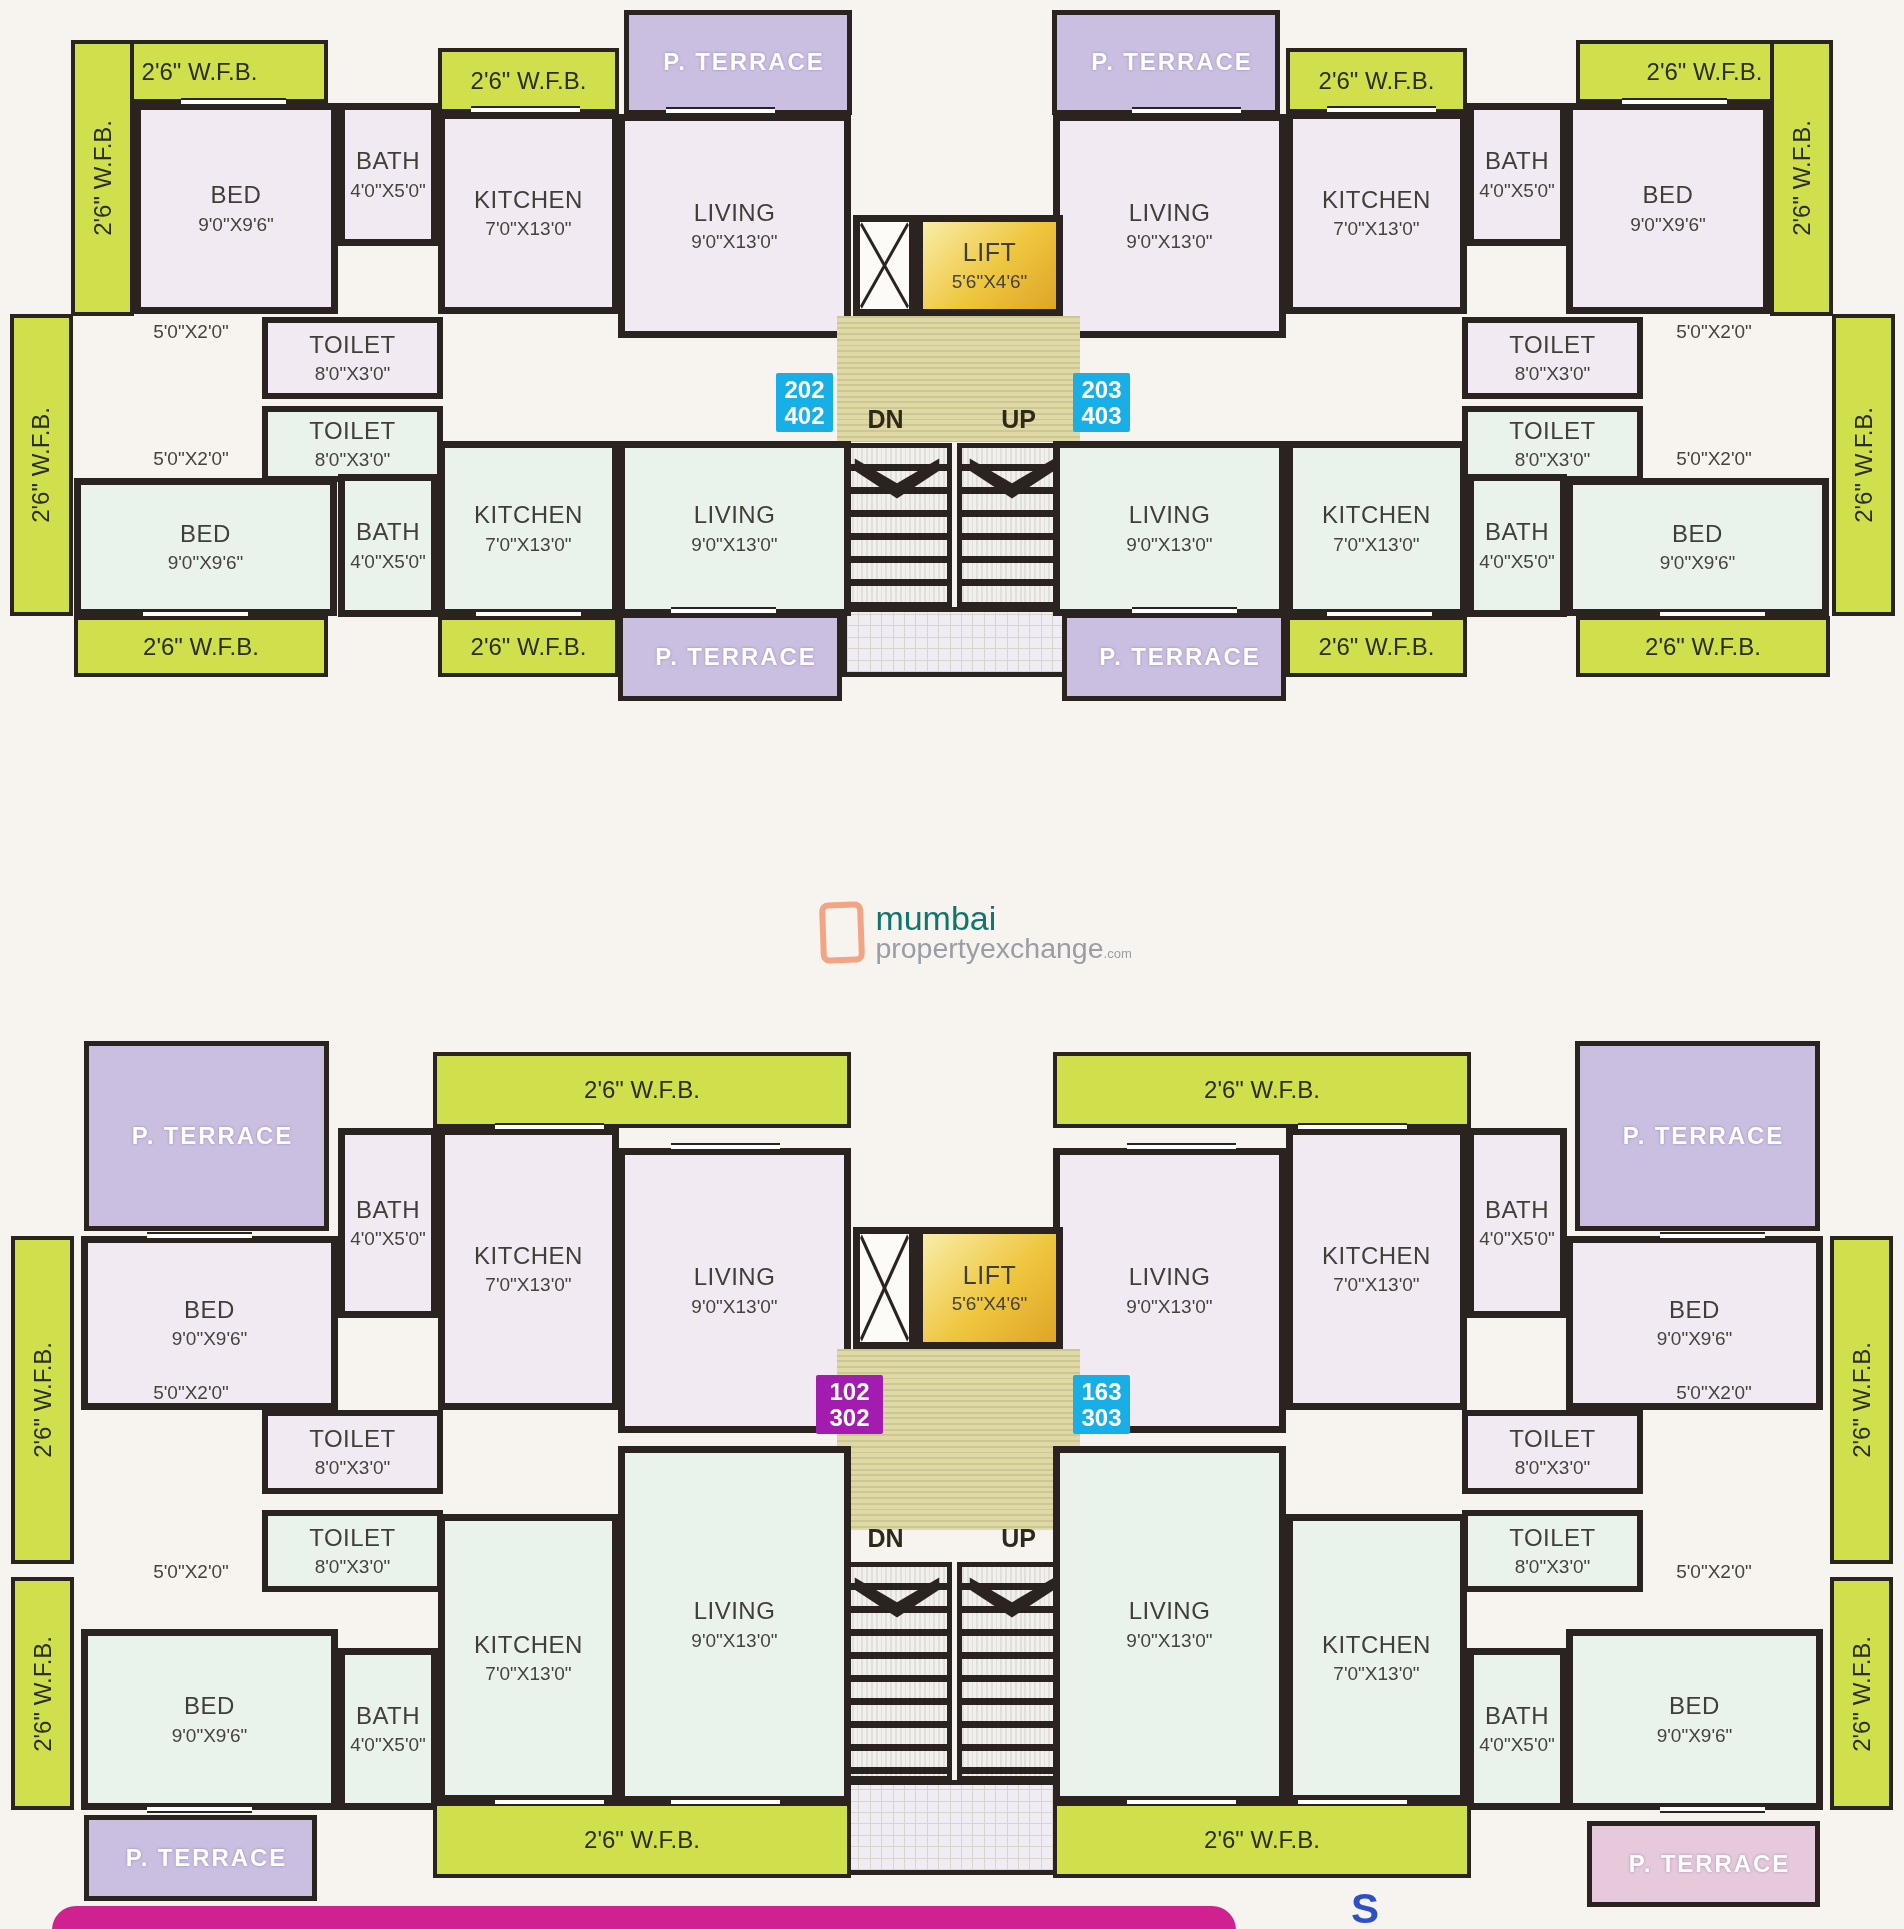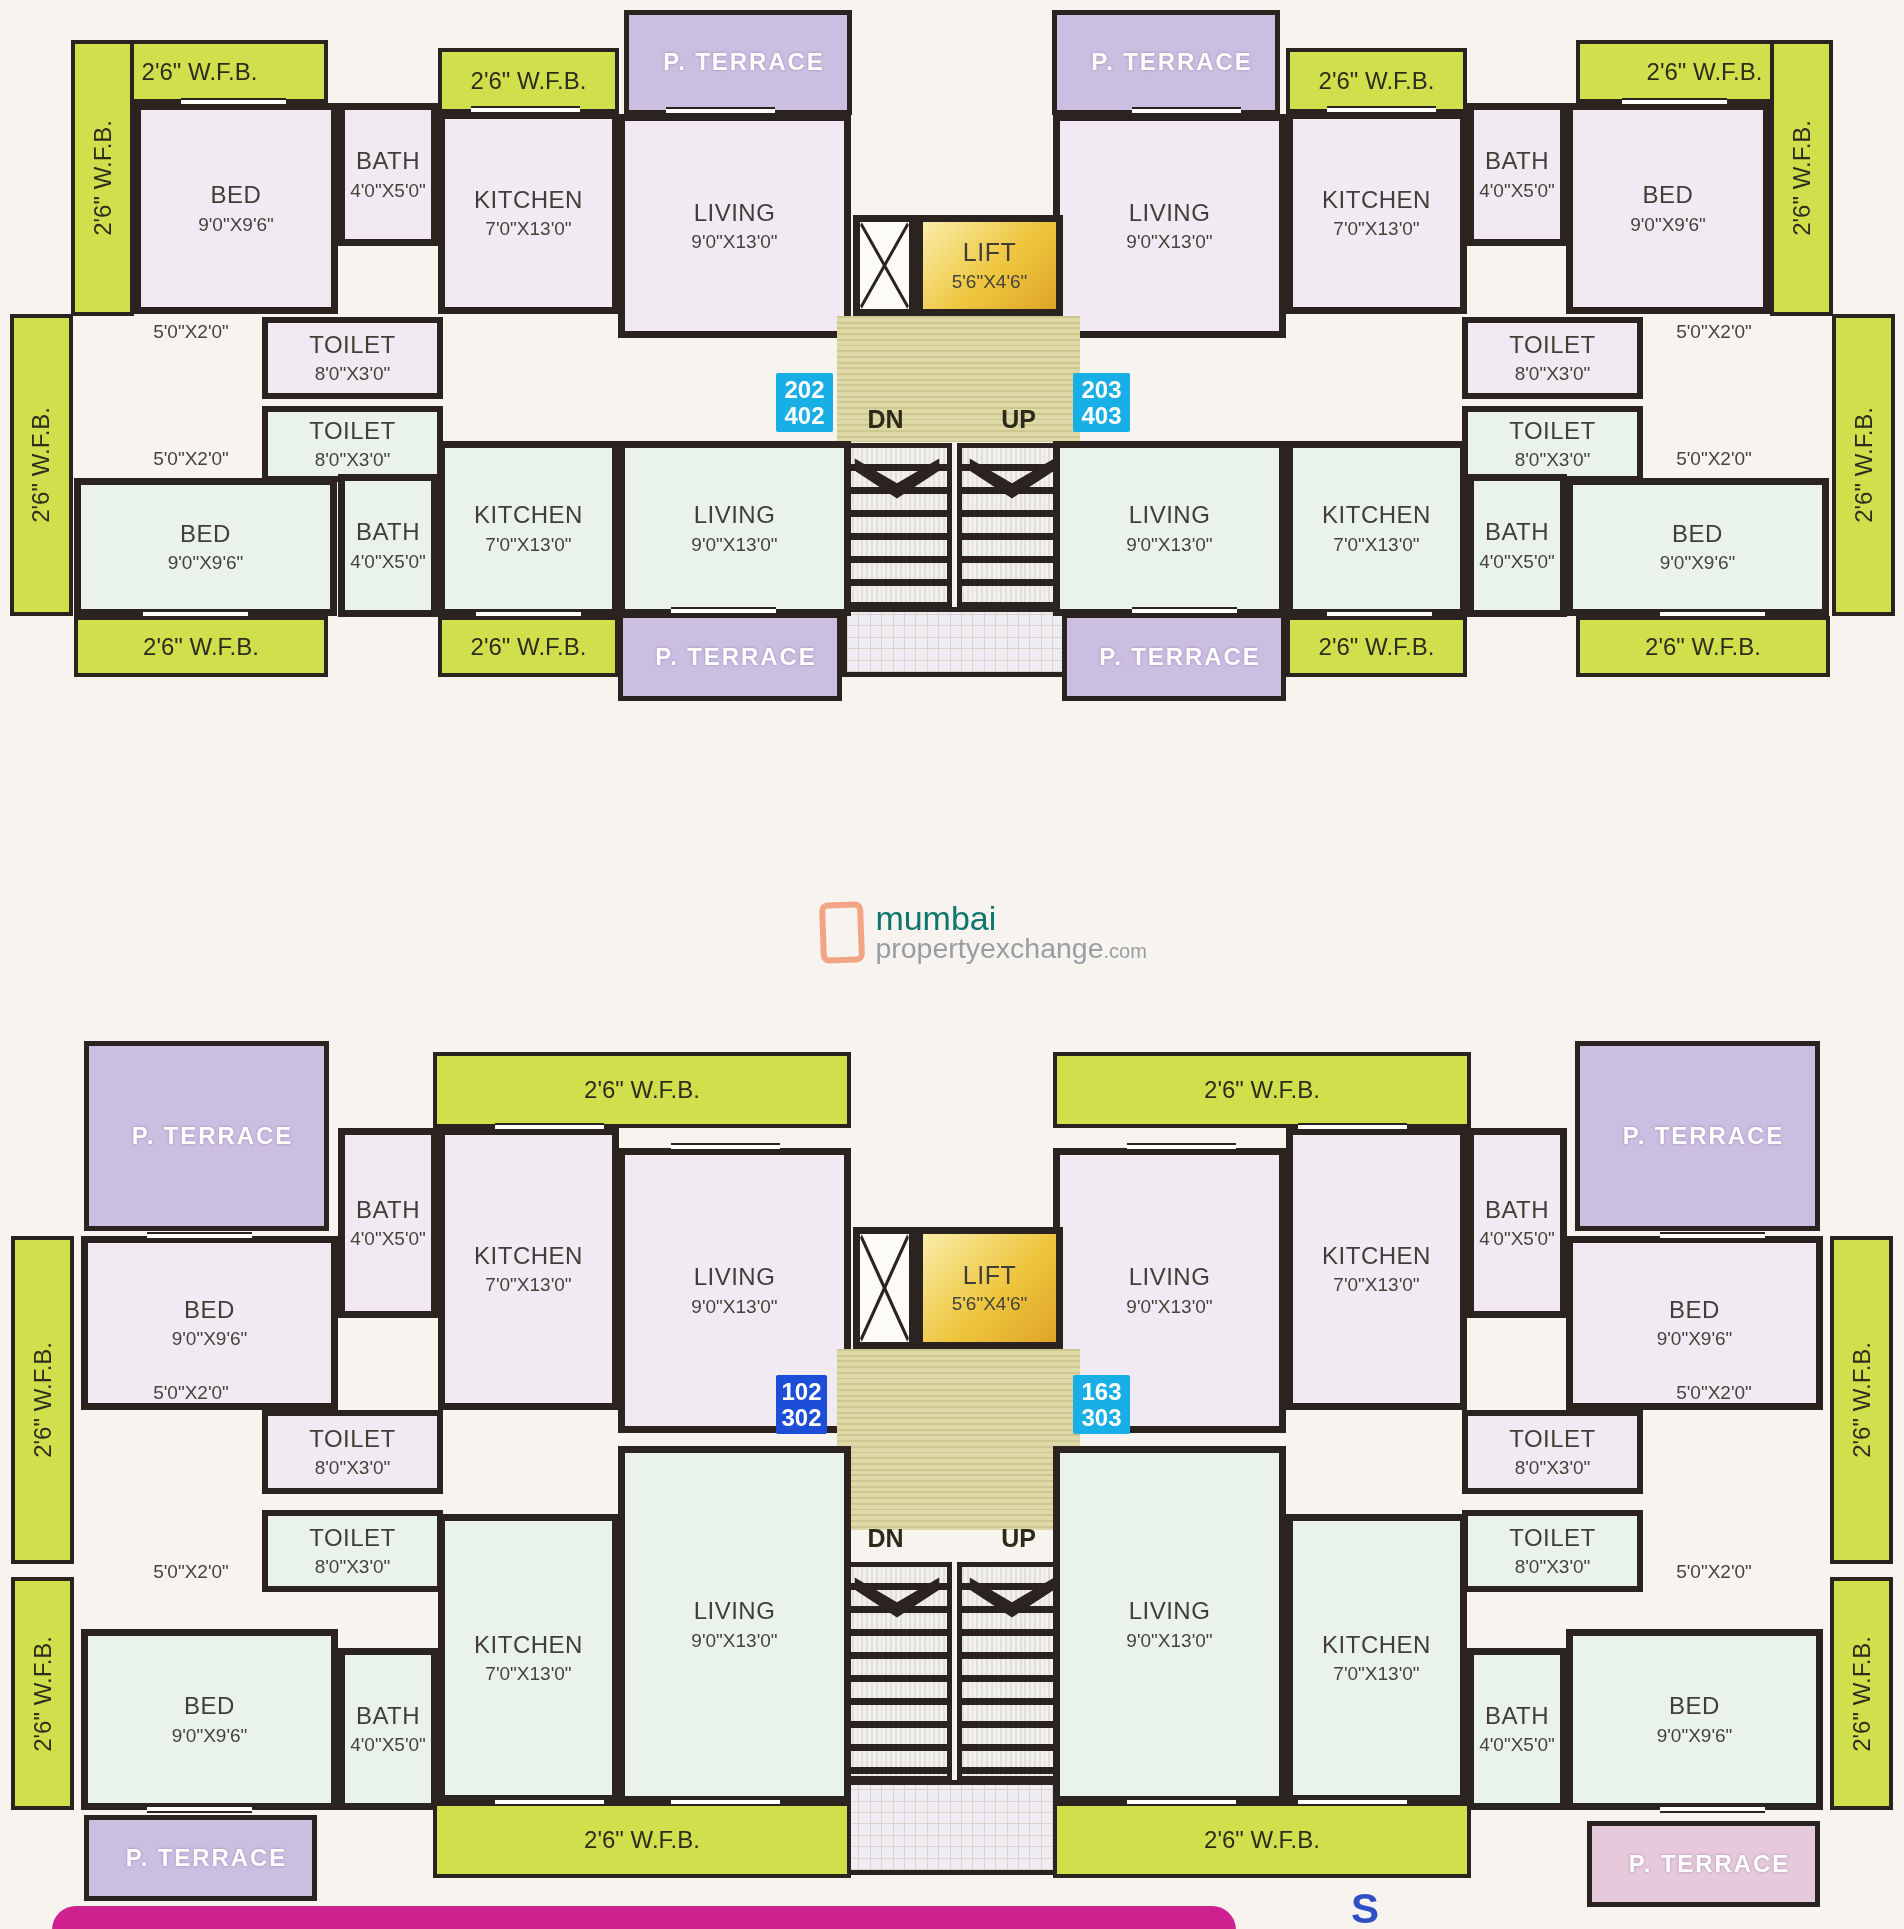--- a/index.html
+++ b/index.html
@@ -39,21 +39,21 @@
   .win{height:7.6px;background:#fff;border-top:2.9px solid #2b2320;border-bottom:2.9px solid #2b2320;}
   .banner{position:absolute;left:27px;top:904px;width:772px;height:88px;background:#cf2190;
           border-radius:44px;display:flex;align-items:center;gap:13.3px;padding-left:38px;box-sizing:border-box;}
   .banner-main{color:#fff;font-weight:800;font-size:41px;letter-spacing:1px;white-space:nowrap;}
   .banner-sub{color:#fff;font-weight:800;font-size:31px;white-space:nowrap;}
   .logo{position:absolute;left:820px;top:902px;display:flex;gap:11.4px;align-items:flex-start;}
   .logo-icon{width:44px;height:61px;border:6.7px solid #f2a584;border-radius:8.6px;transform:rotate(-2deg);box-sizing:border-box;}
   .logo-w1{font-size:34px;color:#0f766e;line-height:.95;}
   .logo-row{display:flex;align-items:baseline;}
   .logo-w2{font-size:28.5px;color:#999da4;line-height:1.05;}
-  .logo-suffix{font-size:20px;color:#999da4;}
+  .logo-suffix{font-size:13px;color:#999da4;}
   .compass{position:absolute;left:1351px;top:1885px;font-size:42px;font-weight:bold;color:#2f4fc5;}
   .bottom-bar{position:absolute;left:52px;top:1906px;width:1184px;height:24px;background:#cf2190;
           border-radius:25px 25px 0 0;}
 </style>
 </head>
 <body>
 
 <div id="canvas">
   <div class="plan">
       <div class="el wfb" style="left: 71px; top: 40px; width: 257px; height: 63px;">
@@ -353,21 +353,21 @@
         <span class="rname">TOILET</span>
         <span class="rdim">8'0"X3'0"</span>
       </div>
       <div class="el toilet" style="left: 1462px; top: 1510px; width: 181px; height: 82px; background: rgb(233, 243, 236);">
         <span class="rname">TOILET</span>
         <span class="rdim">8'0"X3'0"</span>
       </div>
       <div class="el txt" style="left: 1645px; top: 1558px; width: 138px; height: 28.5px;">
         <span>5'0"X2'0"</span>
       </div>
-      <div class="el badge" style="left: 776px; top: 1375px; width: 51px; height: 59px; background: #1d4ed8;">
+      <div class="el badge" style="left: 816px; top: 1375px; width: 67px; height: 59px; background: #a21caf;">
         <div>102</div>
         <div>302</div>
       </div>
       <div class="el badge" style="left: 776px; top: 1478px; width: 57px; height: 59px; background: rgb(24, 174, 230);">
         <div>101</div>
         <div>301</div>
       </div>
       <div class="el badge" style="left: 1073px; top: 1375px; width: 57px; height: 59px; background: rgb(24, 174, 230);">
         <div>163</div>
         <div>303</div>

